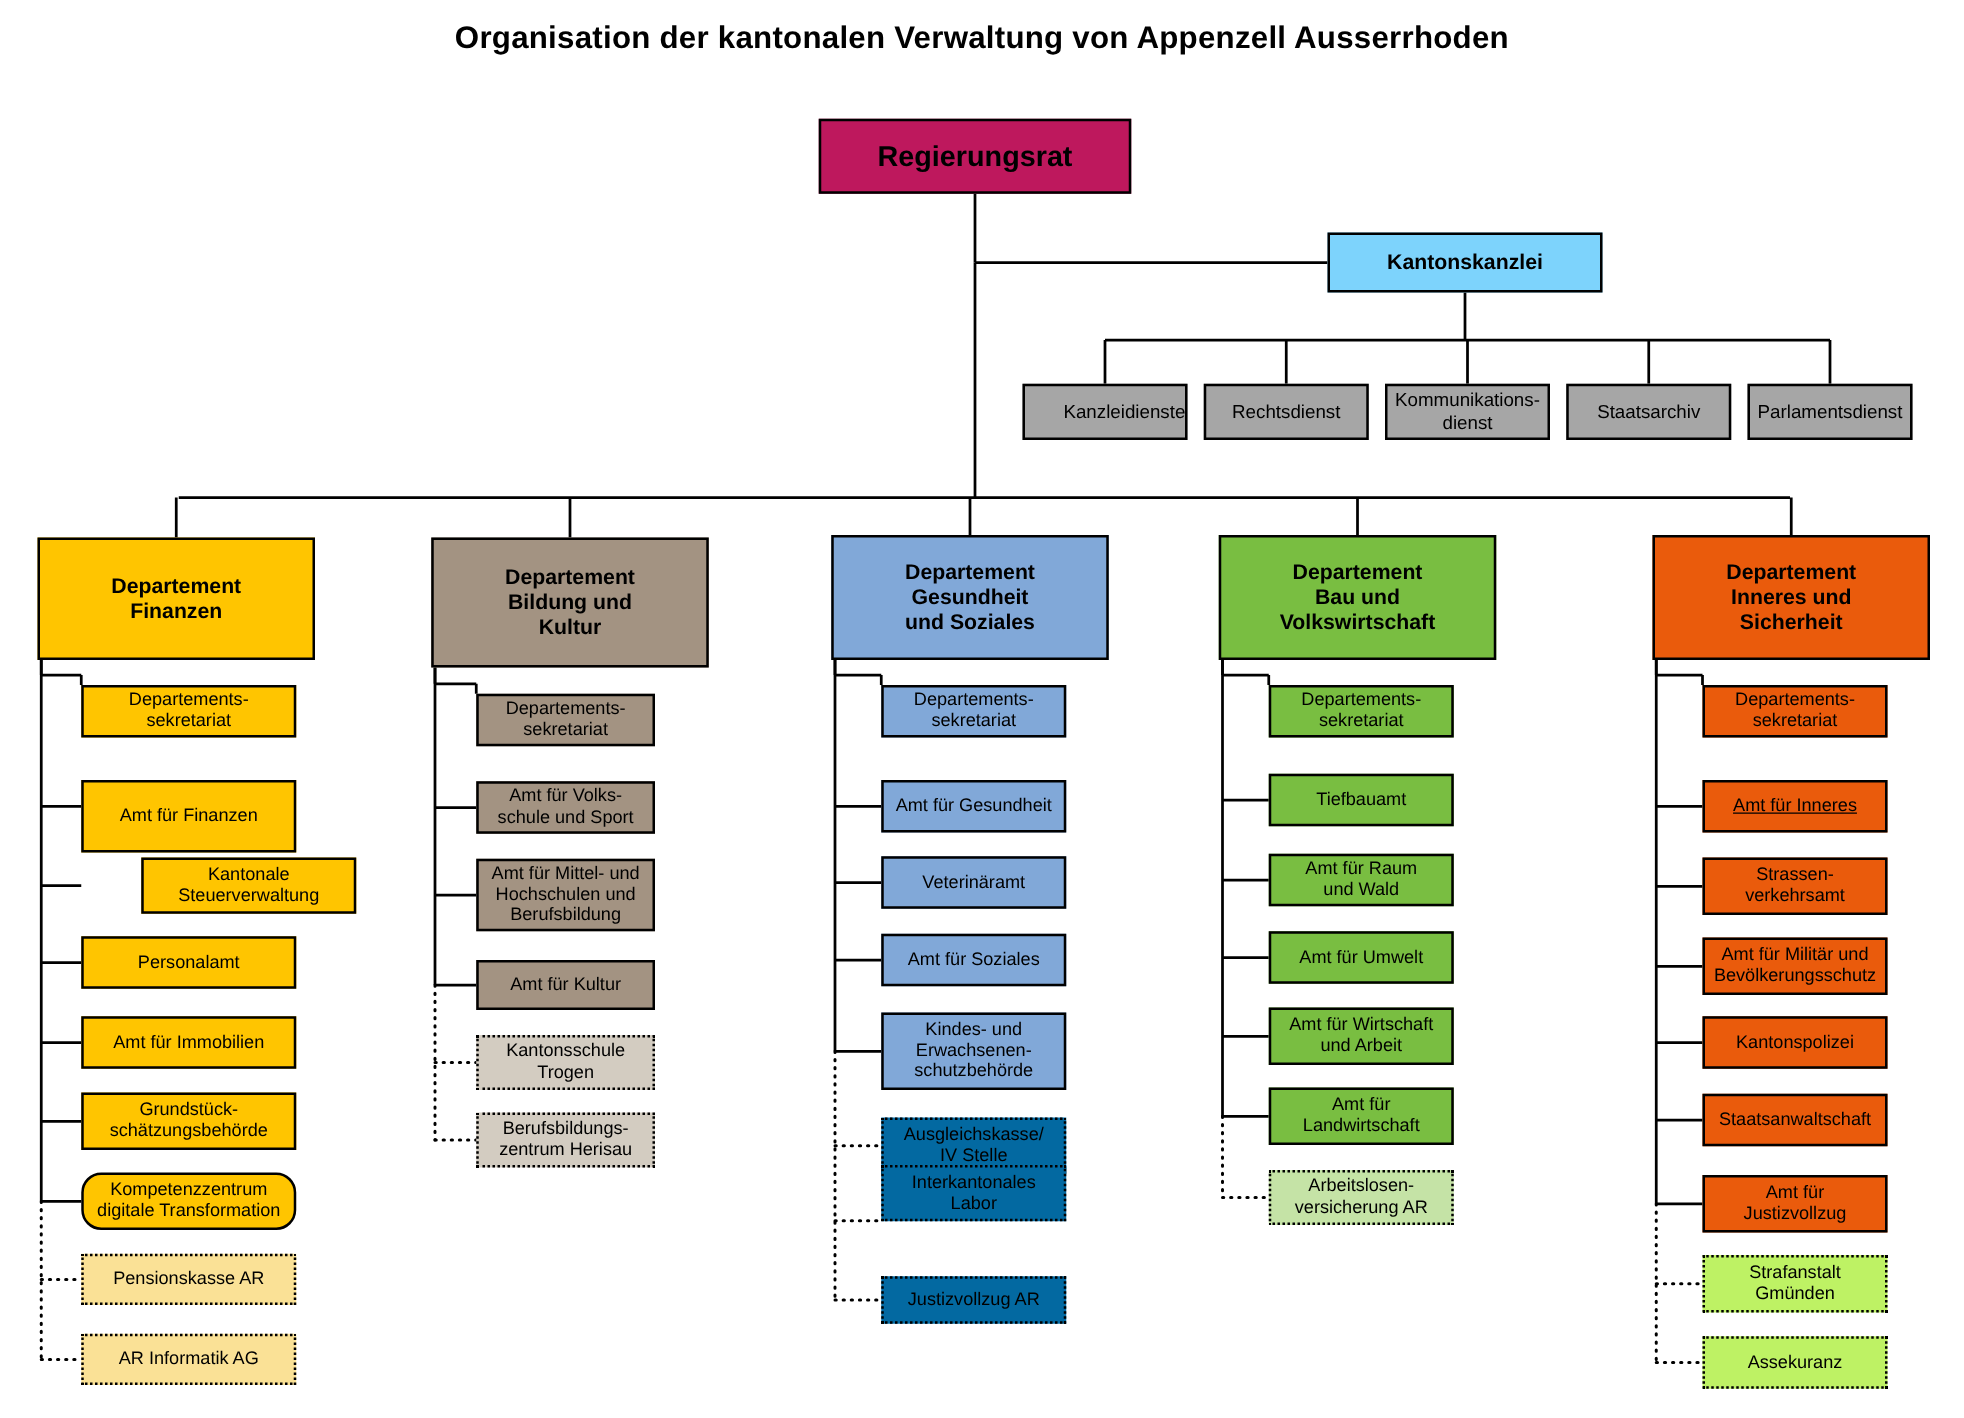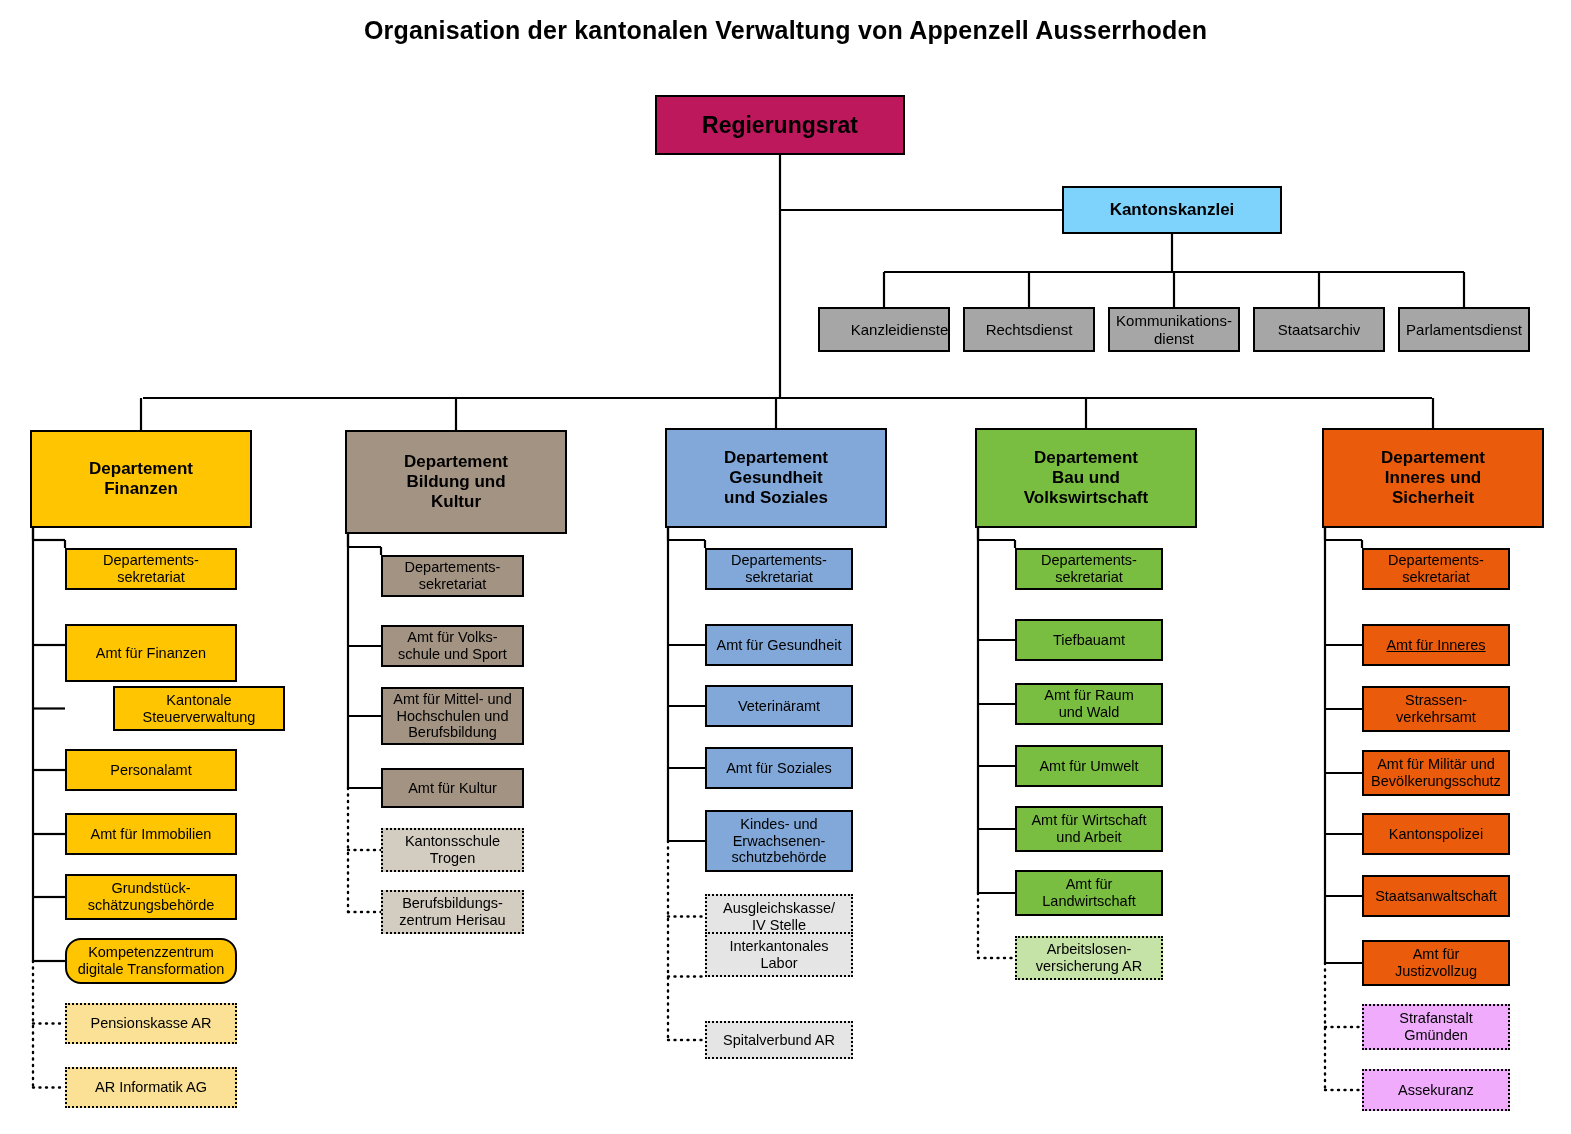--- a/index.html
+++ b/index.html
@@ -13,23 +13,23 @@
         justify-content:center;text-align:center;color:#000;line-height:1.16;}
   .solid{border:2px solid #000;}
   .dash{border:2px dotted #000;}
   .root{background:#be185d;border:2px solid #000;font-size:23px;font-weight:bold;}
   .kanzlei{background:#7dd3fc;border:2px solid #000;font-size:17px;font-weight:bold;}
   .kanzsub{background:#a6a6a6;border:2px solid #000;font-size:15px;}
   .dept{font-size:17px;font-weight:bold;}
   .sub{font-size:14.5px;}
   .d0{background:#FFC500;} .d0l{background:#FAE196;}
   .d1{background:#A39382;} .d1l{background:#D3CCC1;}
-  .d2{background:#81A8D8;} .d2l{background:#e5e5e5;}
+  .d2{background:#81A8D8;} .d2l{background:#0369a1;}
   .d3{background:#79BE41;} .d3l{background:#C5E3A6;}
-  .d4{background:#EA5B0C;} .d4l{background:#f0abfc;}
+  .d4{background:#EA5B0C;} .d4l{background:#bef264;}
 </style>
 </head>
 <body>
 
 <div id="chart">
   <div class="title">Organisation der kantonalen Verwaltung von Appenzell Ausserrhoden</div>
   <svg id="wires">
       <line x1="780" y1="155" x2="780" y2="210" stroke="#000" stroke-width="2.2"></line>
       <line x1="780" y1="210" x2="1062" y2="210" stroke="#000" stroke-width="2.2"></line>
       <line x1="1172" y1="234" x2="1172" y2="272" stroke="#000" stroke-width="2.2"></line>
@@ -197,21 +197,21 @@
       <div class="node sub solid d2" style="left: 705px; top: 810px; width: 148px; height: 62px;">
         <div>Kindes- und<br>Erwachsenen-<br>schutzbehörde</div>
       </div>
       <div class="node sub dash d2l" style="left: 705px; top: 894px; width: 148px; height: 45px;">
         <div>Ausgleichskasse/<br>IV Stelle</div>
       </div>
       <div class="node sub dash d2l" style="left: 705px; top: 932px; width: 148px; height: 45px;">
         <div>Interkantonales<br>Labor</div>
       </div>
       <div class="node sub dash d2l" style="left: 705px; top: 1021px; width: 148px; height: 38px;">
-        <div>Spitalverbund AR</div>
+        <div>Justizvollzug AR</div>
       </div>
       <div class="node dept solid d3" style="left: 975px; top: 428px; width: 222px; height: 100px;">
         <div>Departement<br>Bau und<br>Volkswirtschaft</div>
       </div>
       <div class="node sub solid d3" style="left: 1015px; top: 548px; width: 148px; height: 42px;">
         <div>Departements-<br>sekretariat</div>
       </div>
       <div class="node sub solid d3" style="left: 1015px; top: 619px; width: 148px; height: 42px;">
         <div>Tiefbauamt</div>
       </div>

